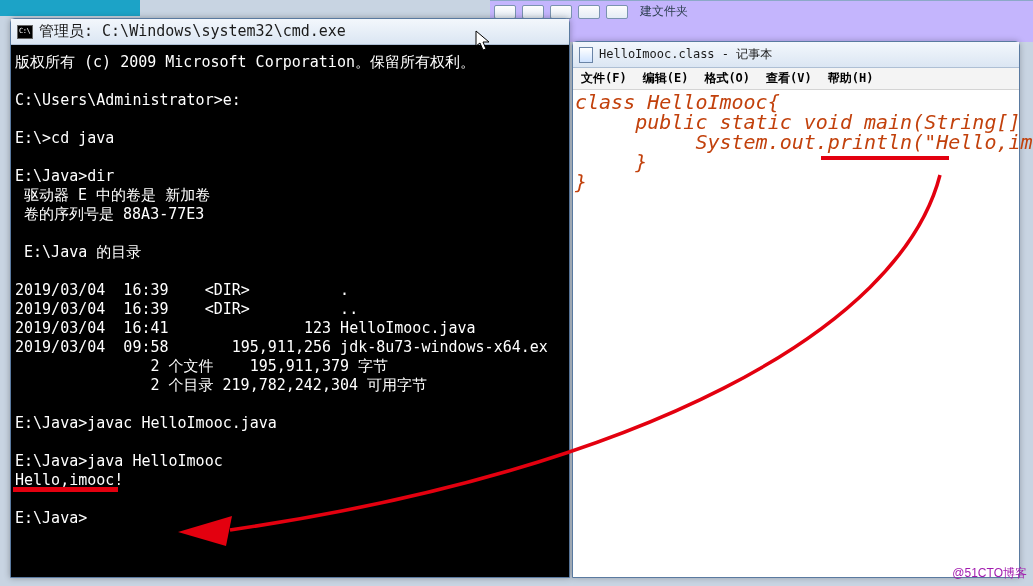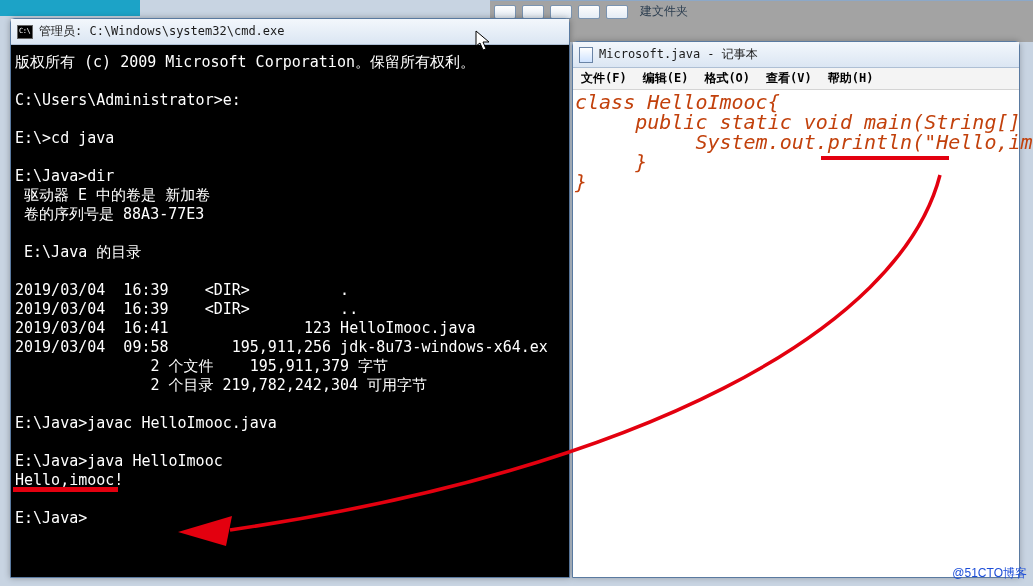--- a/index.html
+++ b/index.html
@@ -14,21 +14,21 @@
   .bg-strip {
     position: absolute;
     top: 0; left: 0;
     width: 140px; height: 16px;
     background: #1ca3c7;
   }
   .explorer-strip {
     position: absolute;
     top: 0; left: 490px; right: 0;
     height: 42px;
-    background: #a3a3a3;
+    background: #c4b5fd;
     border-top: 1px solid #8ca8c8;
   }
   .explorer-row {
     display:flex; align-items:center; gap:6px; padding:2px 4px;
     font-size:12px; color:#2c3e50;
   }
   .xbtn {
     width:22px; height:14px;
     border:1px solid #7a93b0;
     background:linear-gradient(#fdfdfd,#e4ecf5);
@@ -43,21 +43,21 @@
     border: 1px solid #5a7aa0;
     border-radius: 5px 5px 0 0;
     box-shadow: 0 0 6px rgba(0,0,0,.3);
     background: #dce7f4;
     display:flex; flex-direction:column;
   }
   .cmd-titlebar {
     height: 26px;
     background: linear-gradient(#f3f7fc,#dbe6f3);
     display:flex; align-items:center;
-    font-size:12px; padding:0 6px; color:#1a1a1a;
+    font-size:15px; padding:0 6px; color:#1a1a1a;
     border-bottom:1px solid #aebfd4;
   }
   .cmd-icon {
     width:16px; height:14px;
     background:#000; border:1px solid #666;
     margin-right:6px; position:relative;
   }
   .cmd-icon::after{
     content:"C:\\"; color:#fff; font-size:7px; position:absolute;
     left:1px; top:1px; letter-spacing:-.5px;
@@ -121,21 +121,21 @@
     font-style:italic;
   }
   
   .overlay-svg{
     position:absolute; left:0; top:0;
     width:1033px; height:586px;
     pointer-events:none;
   }
   .watermark{
     position:absolute; right:6px; bottom:4px;
-    font-size:12px; color:#1d4ed8;
+    font-size:12px; color:#a21caf;
     font-family:Arial,sans-serif;
   }
   .cursor-arrow{
     position:absolute;
     left:475px; top:30px;
     width:16px; height:22px;
     pointer-events:none;
   }
 </style>
 </head>
@@ -184,21 +184,21 @@
 Hello,imooc!
 
 E:\Java&gt;</div>
     <div class="red-underline" style="left:2px; top:442px; width:105px;"></div>
   </div>
 </div>
 
 <div class="np-window">
   <div class="np-titlebar">
     <div class="np-icon"></div>
-    <span>Microsoft.java - 记事本</span>
+    <span>HelloImooc.class - 记事本</span>
   </div>
   <div class="np-menubar" id="np-menubar">
       <span class="np-menuitem">文件(F)</span>
       <span class="np-menuitem">编辑(E)</span>
       <span class="np-menuitem">格式(O)</span>
       <span class="np-menuitem">查看(V)</span>
       <span class="np-menuitem">帮助(H)</span>
     </div>
   <div class="np-body" id="np-body"><div>class HelloImooc{
      public static void main(String[] agrg){

